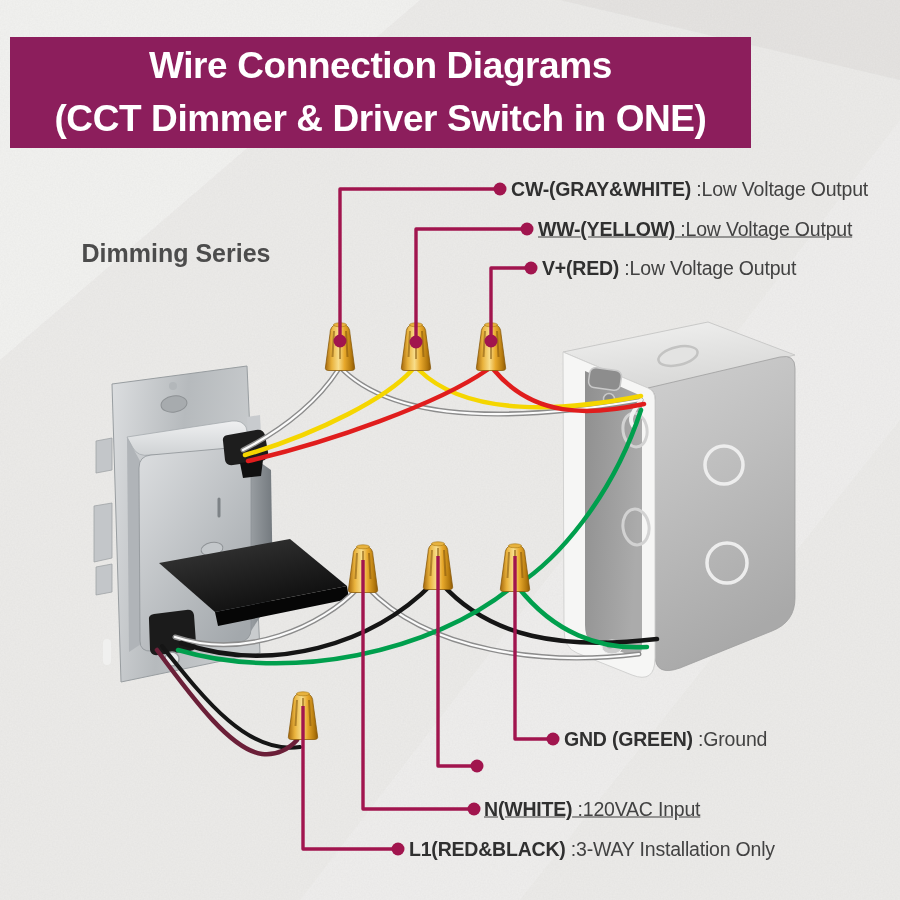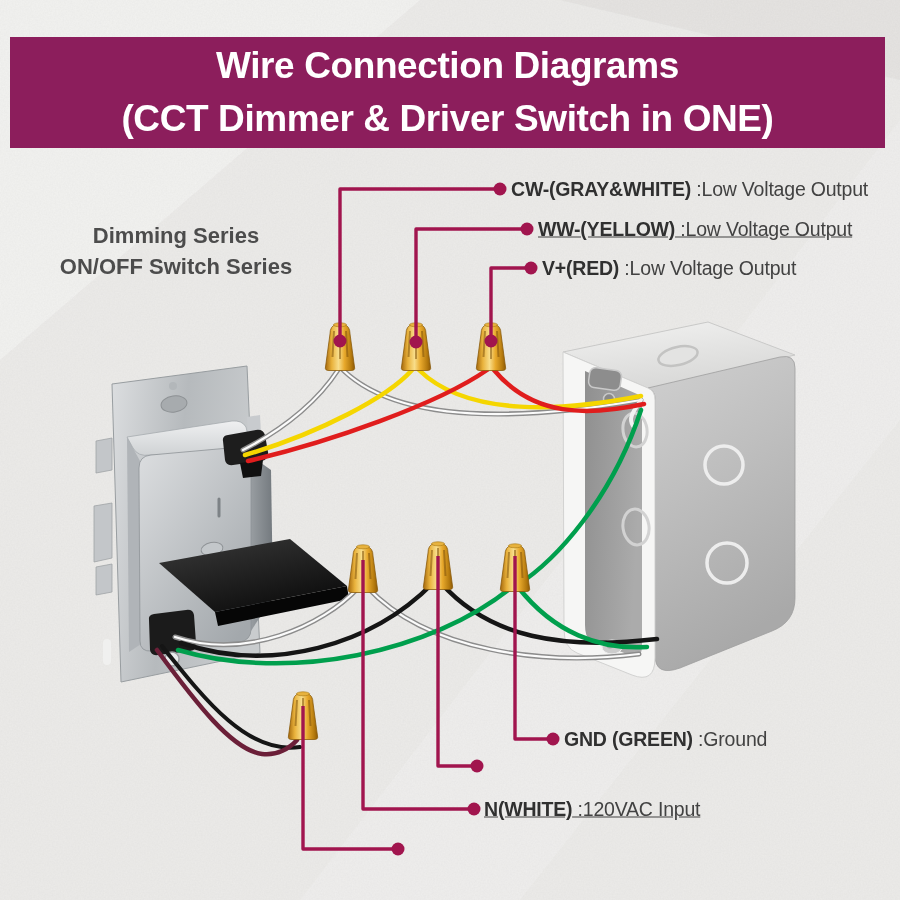--- a/index.html
+++ b/index.html
@@ -2,28 +2,28 @@
 <html><head>
 <meta charset="utf-8">
 <style>
   html,body{margin:0;padding:0;background:#d8d8d6;}
   .stage{
     position:relative;width:900px;height:900px;overflow:hidden;
     background:#ecebe9;font-family:"Liberation Sans",sans-serif;
   }
   .stage svg.scene{position:absolute;left:0;top:0;z-index:1;}
   .banner{
-    position:absolute;left:10px;top:37px;width:875px;height:111px;
+    position:absolute;left:10px;top:37px;width:741px;height:111px;
     display:flex;flex-direction:column;align-items:center;justify-content:center;
     color:#fff;font-weight:bold;font-size:37px;line-height:1.42;
     letter-spacing:-0.4px;text-align:center;z-index:2;
   }
   .series-note{
-    position:absolute;left:26px;top:221px;width:300px;text-align:center;
-    font-weight:bold;font-size:22px;line-height:1.4;color:#4c4c4c;z-index:2;
+    position:absolute;left:26px;top:236px;width:300px;text-align:center;
+    font-weight:bold;font-size:25px;line-height:1.4;color:#4c4c4c;z-index:2;
   }
   .wlabel{
     position:absolute;white-space:nowrap;font-size:19.5px;color:#424242;
     transform:translateY(-50%);z-index:2;letter-spacing:-0.2px;text-align:center;
   }
   .wlabel b{font-weight:bold;color:#303030;}
 </style>
 </head>
 <body>
 
@@ -194,22 +194,22 @@
     </g>
   </svg>
 
   <div class="banner" style="background:#8C1E5C;">
     <div>Wire Connection Diagrams</div>
     <div>(CCT Dimmer &amp; Driver Switch in ONE)</div>
   </div>
 
   <div class="series-note">
     <div>Dimming Series</div>
-    <div>ON/OFF Switch Series</div>
   </div>
 
   <div class="wlabel" style="left:511px;top:189px;"><b>CW-(GRAY&amp;WHITE)</b><span> :Low Voltage Output</span></div>
   <div class="wlabel" style="left:538px;top:229px;text-decoration:underline;"><b>WW-(YELLOW)</b><span> :Low Voltage Output</span></div>
   <div class="wlabel" style="left:542px;top:268px;"><b>V+(RED)</b><span> :Low Voltage Output</span></div>
   <div class="wlabel" style="left:564px;top:739px;"><b>GND (GREEN)</b><span> :Ground</span></div>
   <div class="wlabel" style="left:484px;top:809px;text-decoration:underline;"><b>N(WHITE)</b><span> :120VAC Input</span></div>
+  <div class="wlabel" style="left:409px;top:849px;"><b>L1(RED&amp;BLACK)</b><span> :3-WAY Installation Only</span></div>
 
 </div>
 
 </body></html>

